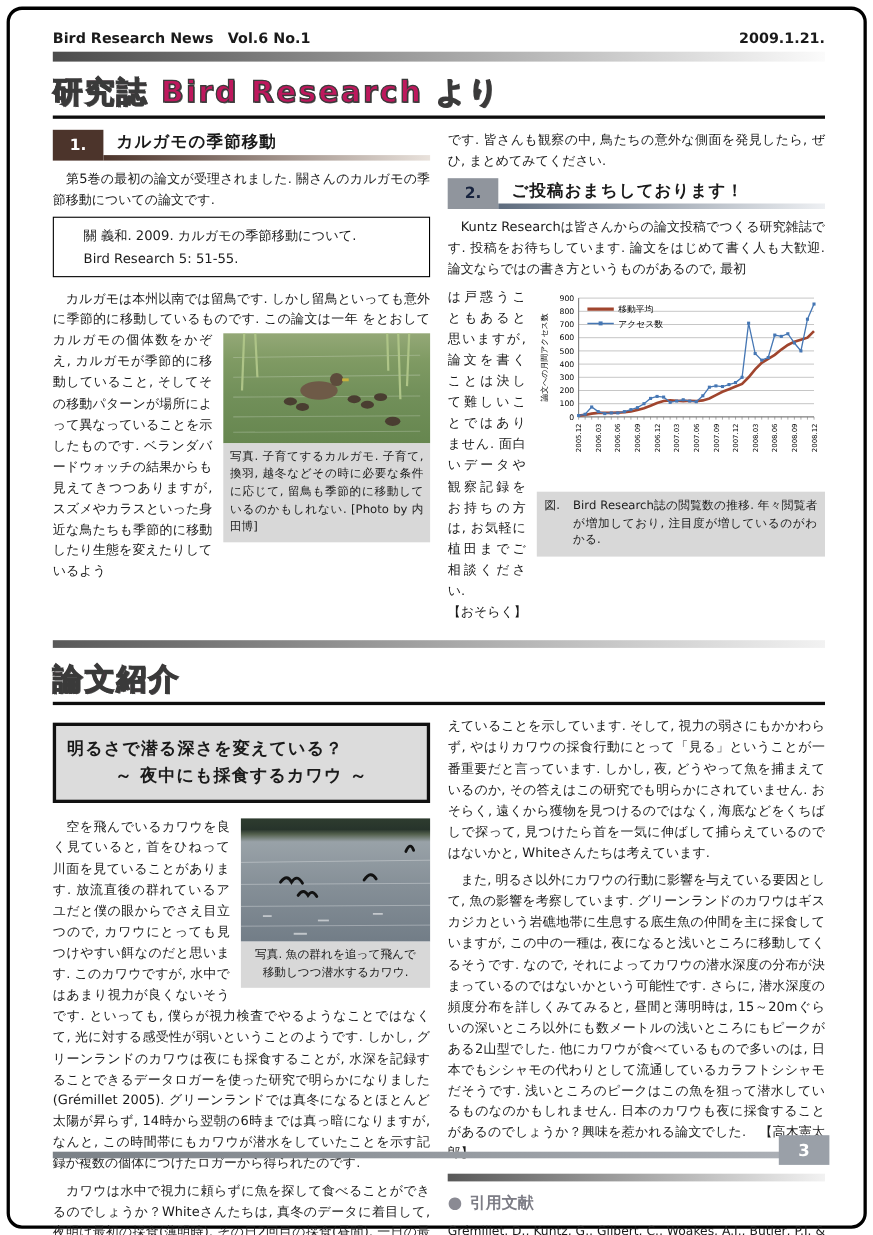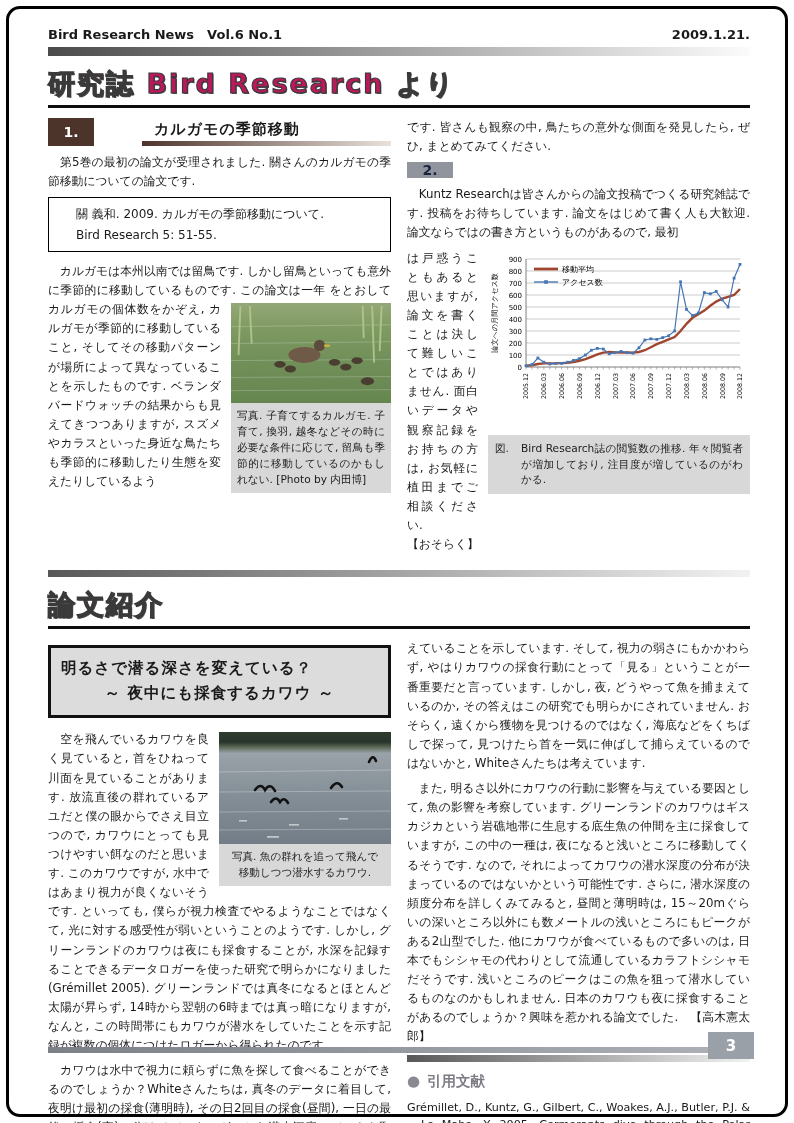--- a/index.html
+++ b/index.html
@@ -16,28 +16,28 @@
   .banner-rule{height:3px;background:#0d0d0d;margin:3px 0 10px;}
   
   .cols{display:flex;gap:16px;align-items:flex-start;}
   .col{flex:1;min-width:0;}
   .body{font-size:11.8px;line-height:1.62;text-align:justify;margin:0 0 6px;}
   
   .sec-head{display:flex;margin-bottom:7px;}
   .sec-num{width:46px;text-align:center;font-weight:700;font-size:14px;display:flex;align-items:center;justify-content:center;}
   .num1{background:#4c342b;color:#fff;}
   .num2{background:#90959d;color:#18243f;}
-  .sec-right{flex:1;padding-left:48px;}
+  .sec-right{flex:1;}
   .sec-title{font-size:15px;font-weight:700;padding:2px 0 2px 12px;letter-spacing:1px;}
   .u1{height:5px;background:linear-gradient(to right,#4c342b,#e9e2dc);}
   .u2{height:5px;background:linear-gradient(to right,#5e6c7e,#eef0f3);}
   
   .cite-box{border:1.5px solid #000;padding:6px 27px;font-size:12px;line-height:1.7;margin:4px 0 10px;}
   
-  .photo-float{float:right;width:160px;margin:3px 0 6px 10px;border-radius:21px;}
+  .photo-float{float:right;width:188px;margin:3px 0 6px 10px;border-radius:21px;}
   .photo-float2{float:right;width:172px;margin:2px 0 6px 10px;}
   .photo{display:block;width:100%;}
   .photo1-bg{height:100px;background:linear-gradient(180deg,#94a877 0%,#7f9a63 25%,#72905a 55%,#66864f 100%);}
   .photo2-bg{height:112px;background:linear-gradient(180deg,#2e3c2f 0%,#27342b 9%,#55624f 13%,#99a2a8 19%,#858f97 55%,#727d87 100%);}
   .cap{background:#d8d8d8;font-size:10.6px;line-height:1.5;padding:5px 6px;text-align:justify;}
   .cap-center{text-align:center;}
   
   .chart-float{float:right;width:262px;margin:0 0 4px 10px;}
   .fig-cap{display:flex;gap:6px;background:#d8d8d8;font-size:10.6px;line-height:1.5;padding:6px 7px;margin-top:8px;text-align:justify;}
   .fig-cap .lbl{flex:0 0 20px;}
@@ -125,20 +125,24 @@
             <span class="cap" style="display:block">写真.  子育てするカルガモ. 子育て, 換羽, 越冬などその時に必要な条件に応じて, 留鳥も季節的に移動しているのかもしれない. [Photo by 内田博]</span>
           </span>
           <span>をとおしてカルガモの個体数をかぞえ, カルガモが季節的に移動していること, そしてその移動パターンが場所によって異なっていることを示したものです. ベランダバードウォッチの結果からも見えてきつつありますが, スズメやカラスといった身近な鳥たちも季節的に移動したり生態を変えたりしているよう</span>
         </div>
       </div>
 
       <div class="col">
         <p class="body">です. 皆さんも観察の中, 鳥たちの意外な側面を発見したら, ぜひ, まとめてみてください.</p>
         <div class="sec-head">
           <div class="sec-num num2">2.</div>
+          <div class="sec-right">
+            <div class="sec-title">ご投稿おまちしております！</div>
+            <div class="u2"></div>
+          </div>
         </div>
         <p class="body">　Kuntz Researchは皆さんからの論文投稿でつくる研究雑誌です. 投稿をお待ちしています. 論文をはじめて書く人も大歓迎. 論文ならではの書き方というものがあるので, 最初</p>
         <div class="body">
           <span class="chart-float">
             <svg width="262" height="172" viewBox="0 0 262 172" id="access-chart-svg">
                 <line x1="38" y1="118" x2="252" y2="118" stroke="#7f7f7f" stroke-width="1"></line>
                 <text x="34" y="120.5" font-size="7" fill="#000" text-anchor="end">0</text>
                 <line x1="38" y1="106" x2="252" y2="106" stroke="#b5b5b5" stroke-width="0.7"></line>
                 <text x="34" y="108.5" font-size="7" fill="#000" text-anchor="end">100</text>
                 <line x1="38" y1="94" x2="252" y2="94" stroke="#b5b5b5" stroke-width="0.7"></line>

